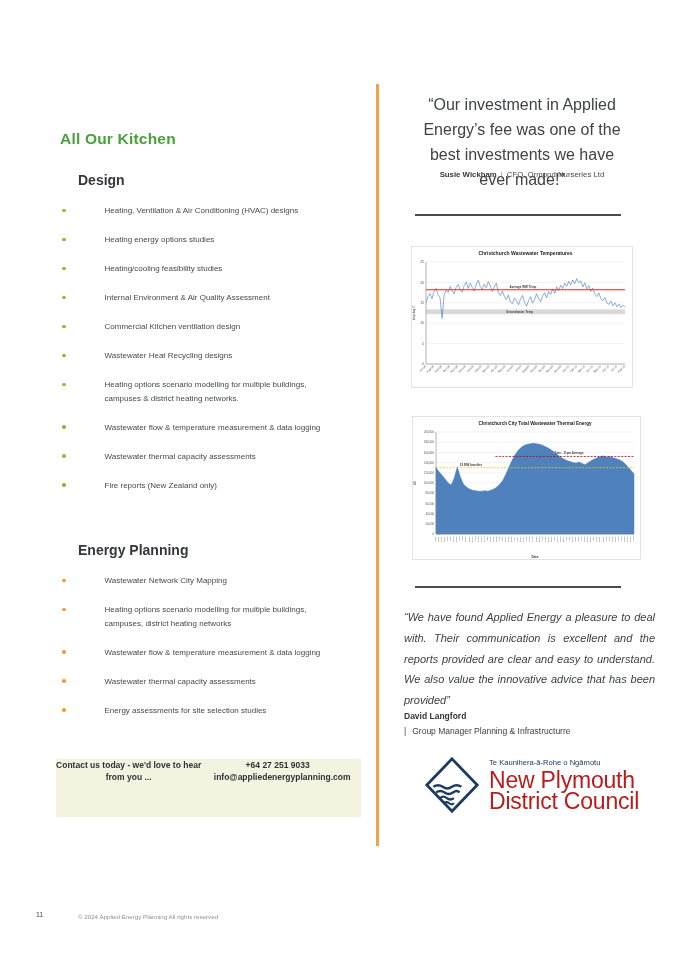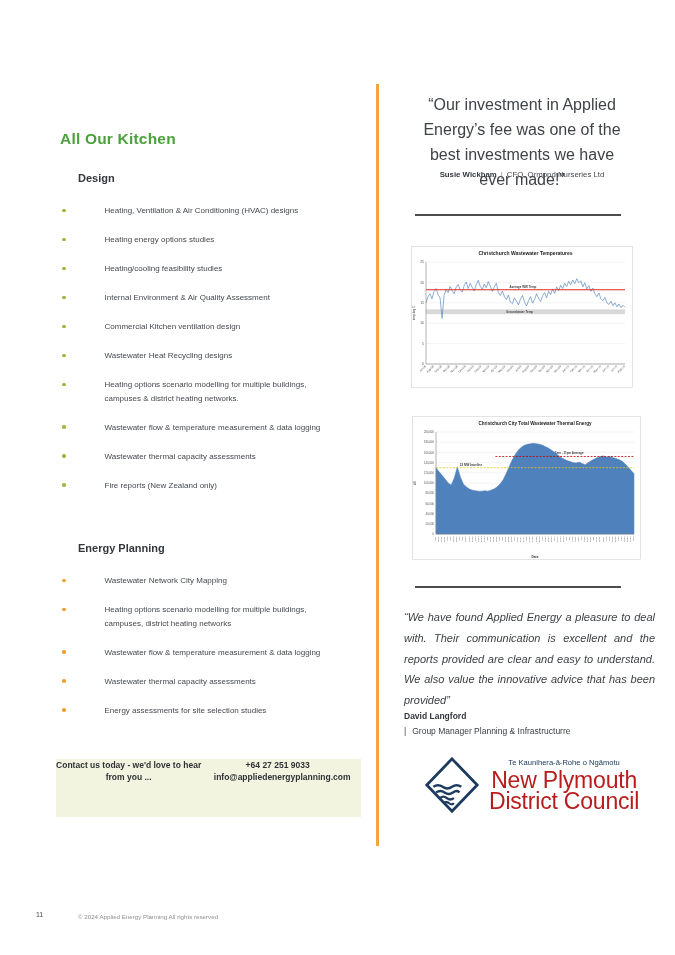--- a/index.html
+++ b/index.html
@@ -2,21 +2,21 @@
 <html><head>
 <meta charset="utf-8">
 <style>
   html,body{margin:0;padding:0;}
   body{width:675px;height:955px;position:relative;background:#ffffff;
        font-family:"Liberation Sans",sans-serif;color:#42464b;overflow:hidden;}
   .abs{position:absolute;}
 
   
   #services-heading{left:60px;top:130px;font-size:15.5px;font-weight:700;color:#4ba13c;letter-spacing:.2px;}
-  .section-title{font-size:11px;font-weight:700;color:#33373c;}
+  .section-title{font-size:14px;font-weight:700;color:#33373c;}
   #design-title{left:78px;top:172px;}
   #energy-title{left:78px;top:542px;}
   .svc-list{left:60px;width:262px;}
   #design-list{top:204px;}
   #energy-list{top:574px;}
   .svc-item{display:flex;margin-bottom:15.5px;font-size:8px;line-height:13.5px;color:#45494e;}
   .svc-item .bullet{width:3.5px;height:3.5px;border-radius:50%;margin:4.5px 13px 0 2px;flex:none;}
   .svc-item span.txt{flex:1;max-width:240px;margin-left:26px;}
 
   #contact-box{left:56px;top:759px;width:305px;height:58px;background:#f3f4e0;
@@ -39,21 +39,21 @@
   #chart1-wrap{left:411px;top:246px;}
   #chart2-wrap{left:412px;top:416px;}
 
   #quote2{left:404px;top:607px;width:251px;font-size:11px;font-style:italic;line-height:20.8px;
           text-align:justify;color:#3b3f43;}
   #attr2-name{left:404px;top:711px;font-size:8.5px;font-weight:700;color:#33373c;}
   #attr2-role{left:404px;top:726px;font-size:8.5px;color:#3b3f43;}
   #attr2-role .sep{margin-right:6px;}
 
   #npdc{left:424px;top:756px;display:flex;gap:9px;align-items:flex-start;}
-  #npdc .txt{padding-top:2px;text-align:center;}
+  #npdc .txt{padding-top:2px;}
   #npdc .maori{font-size:7.6px;color:#1d3b60;margin-bottom:3px;}
   #npdc .big{font-size:23px;font-weight:400;color:#b91c1c;line-height:21px;letter-spacing:-.2px;}
 
   
   #page-num{left:36px;top:911px;font-size:7px;color:#4a4a4a;}
   #copyright{left:78px;top:913px;font-size:6.2px;color:#8f8f8f;}
 </style>
 </head>
 <body>
 

